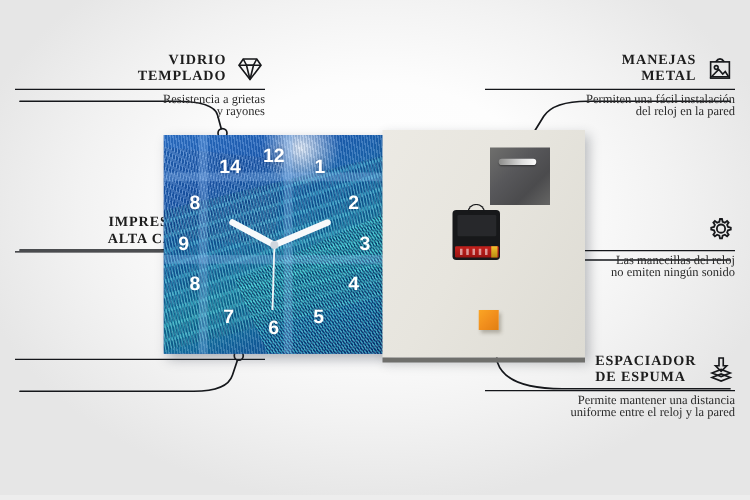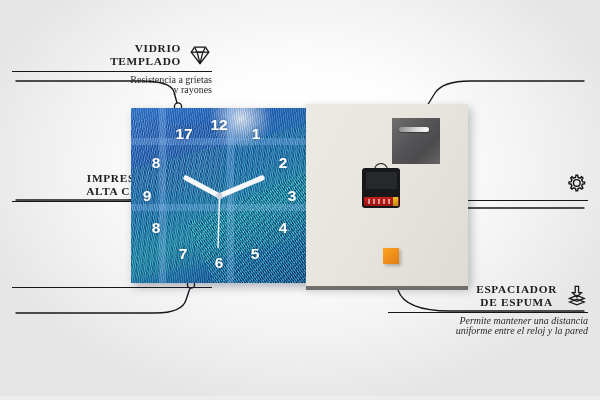--- a/index.html
+++ b/index.html
@@ -234,47 +234,66 @@
     </div>
     <div class="rule"></div>
     <div class="feat-sub">Colores intensos
 e imagen vívida</div>
   </div>
 
   <div class="feat left" style="left:12px; top:283px;">
     <div class="rule"></div>
   </div>
 
+  <div class="feat right" style="left:388px; top:42px; text-align:right;">
+    <div class="feat-head" style="justify-content:flex-end; flex-direction:row;">
+      <div class="feat-title" style="text-align:right;">MANEJAS
+METAL</div>
+      <svg class="ico" viewBox="0 0 24 24">
+        <g fill="none" stroke="#17181b" stroke-width="1.3">
+          <path d="M8.5 6.5 Q12 1.6 15.5 6.5"></path>
+          <rect x="4.5" y="6.5" width="15" height="13"></rect>
+          <circle cx="9" cy="11" r="1.5"></circle>
+          <path d="M5.2 18.4 L11 12.6 L14.2 16.2 L16.2 14.2 L18.9 18.4 Z"></path>
+        </g>
+      </svg>
+    </div>
+    <div class="rule"></div>
+    <div class="feat-sub" style="text-align:right;">Permiten una fácil instalación
+del reloj en la pared</div>
+  </div>
 
   <div class="feat right" style="left:388px; top:172px; text-align:right;">
     <div class="feat-head" style="justify-content:flex-end; flex-direction:row;">
       <svg class="ico" viewBox="0 0 24 24">
         <g fill="none" stroke="#17181b" stroke-width="1.45">
           <path d="M12 3.2 L13.6 3.2 L14.1 5.4 L15.9 6.1 L17.7 4.8 L18.9 6.0 L17.7 7.8 L18.4 9.6 L20.6 10.1 L20.6 11.7 L18.4 12.2 L17.7 14.0 L18.9 15.8 L17.7 17.0 L15.9 15.8 L14.1 16.5 L13.6 18.7 L12 18.7 L11.5 16.5 L9.7 15.8 L7.9 17.0 L6.7 15.8 L7.9 14.0 L7.2 12.2 L5.0 11.7 L5.0 10.1 L7.2 9.6 L7.9 7.8 L6.7 6.0 L7.9 4.8 L9.7 6.1 L11.5 5.4 Z"></path>
           <circle cx="12.8" cy="10.9" r="3.3"></circle>
         </g>
       </svg>
     </div>
     <div class="rule"></div>
+    <div class="feat-sub" style="text-align:right;">Las manecillas del reloj
+no emiten ningún sonido</div>
   </div>
 
   <div class="feat right" style="left:388px; top:283px; text-align:right;">
     <div class="feat-head" style="justify-content:flex-end; flex-direction:row;">
-      <div class="feat-title" style="text-align:center;">ESPACIADOR
+      <div class="feat-title" style="text-align:left;">ESPACIADOR
 DE ESPUMA</div>
       <svg class="ico" viewBox="0 0 24 24">
         <g fill="none" stroke="#17181b" stroke-width="1.3">
           <path d="M11.2 2.4 L14.6 2.4 L14.6 8.6 L17.4 8.6 L12.9 13.0 L8.4 8.6 L11.2 8.6 Z"></path>
           <path d="M5.6 14.4 L12.9 11.5 L20.2 14.4 L12.9 17.3 Z"></path>
           <path d="M5.6 18.0 L12.9 15.1 L20.2 18.0 L12.9 20.9 Z"></path>
         </g>
       </svg>
     </div>
     <div class="rule"></div>
-    <div class="feat-sub" style="text-align:right;font-style:italic;">Permite mantener una distancia
+    <div class="feat-sub" style="text-align:right;">Permite mantener una distancia
 uniforme entre el reloj y la pared</div>
   </div>
 
   <div id="clock">
     <div class="cl-bg"></div>
     <div class="cl-wave"></div>
     <div class="cl-wave4"></div>
     <div class="cl-wave2"></div>
     <div class="cl-wave3"></div>
     <div class="cl-grid-v" style="left:28px;"></div>
@@ -286,21 +305,21 @@
     <div class="cl-num" style="left:125px; top:26px;">1</div>
     <div class="cl-num" style="left:152px; top:55px;">2</div>
     <div class="cl-num" style="left:161px; top:88px;">3</div>
     <div class="cl-num" style="left:152px; top:120px;">4</div>
     <div class="cl-num" style="left:124px; top:146px;">5</div>
     <div class="cl-num" style="left:88px;  top:155px;">6</div>
     <div class="cl-num" style="left:52px;  top:146px;">7</div>
     <div class="cl-num" style="left:25px;  top:120px;">8</div>
     <div class="cl-num" style="left:16px;  top:88px;">9</div>
     <div class="cl-num" style="left:25px;  top:55px;">8</div>
-    <div class="cl-num" style="left:53px;  top:26px;">17</div>
+    <div class="cl-num" style="left:53px;  top:26px;">14</div>
 
     <svg id="hands" viewBox="0 0 177 175">
       <path d="M88.5 88 L55 70" stroke="#f7f9fb" stroke-width="5.2" stroke-linecap="round" fill="none"></path>
       <path d="M88.5 88 L131 70" stroke="#f7f9fb" stroke-width="5.2" stroke-linecap="round" fill="none"></path>
       <path d="M88.5 88 L87 140" stroke="#eef2f6" stroke-width="1.5" fill="none"></path>
       <circle cx="88.5" cy="88" r="3.2" fill="#cfd6de"></circle>
     </svg>
   </div>
 
   <div id="back">

